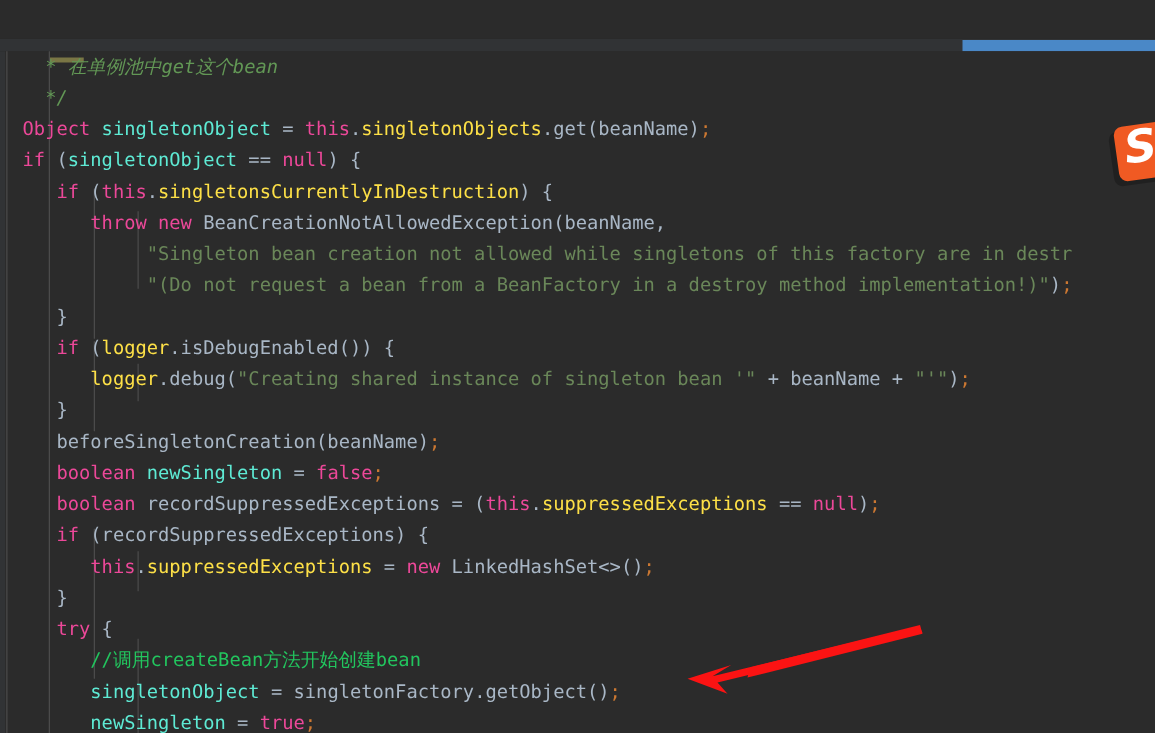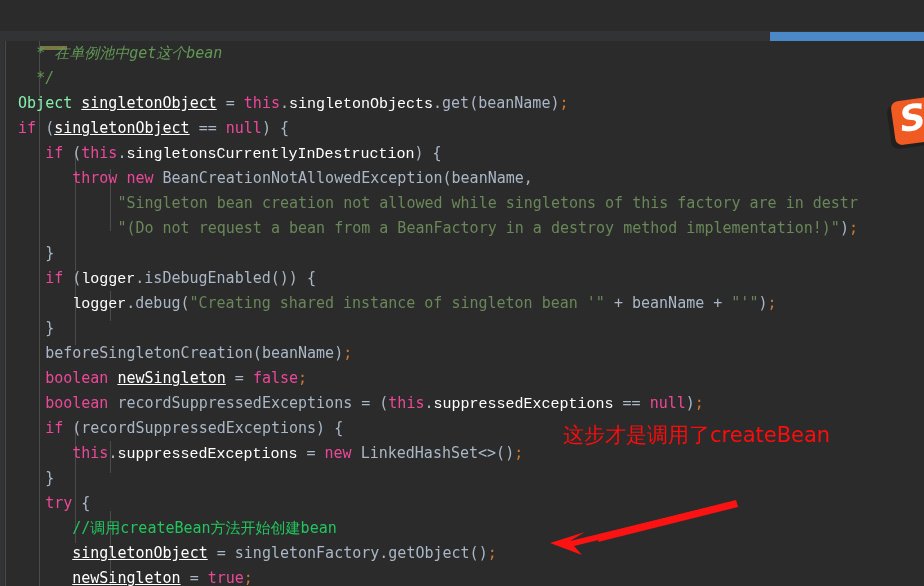--- a/index.html
+++ b/index.html
@@ -84,23 +84,23 @@
   .line {
     height: 25px;
     white-space: pre;
     padding-left: 0px;
   }
   .c-default  { color: #a9b7c6; }
   .c-keyword  { color: #ec4899; }
   .c-string   { color: #6a8759; }
   .c-comment  { color: #22c55e; }
   .c-doccom   { color: #629755; font-style: italic; }
-  .c-field    { color: #ffffff; font-family: Liberation Mono, monospace; }
-  .c-class    { color: #86efac; }
-  .c-local    { color: #ffffff; text-decoration: underline; }
+  .c-field    { color: #fde047; }
+  .c-class    { color: #ec4899; }
+  .c-local    { color: #5eead4; }
   .c-semi     { color: #cc7832; }
 
   
   .annot-text {
     position: absolute;
     left: 563px; top: 391px;
     color: #fb0d0d;
     font-family: "DejaVu Sans", "Liberation Sans", sans-serif;
     font-size: 21px;
     line-height: 26px;
@@ -168,21 +168,20 @@
     <div class="guide guide-e"></div>
     <div class="guide guide-f"></div>
     <div class="guide guide-g"></div>
     <div class="guide guide-h"></div>
     <div class="guide guide-i"></div>
     <div class="folding-marker"></div>
 
     <div class="code" id="code-body"><div class="line"><span class="c-default">    </span><span class="c-doccom">* 在单例池中get这个bean</span></div><div class="line"><span class="c-default">    </span><span class="c-doccom">*/</span></div><div class="line"><span class="c-default">  </span><span class="c-class">Object </span><span class="c-local">singletonObject</span><span class="c-default"> = </span><span class="c-keyword">this</span><span class="c-default">.</span><span class="c-field">singletonObjects</span><span class="c-default">.get(beanName)</span><span class="c-semi">;</span></div><div class="line"><span class="c-default">  </span><span class="c-keyword">if</span><span class="c-default"> (</span><span class="c-local">singletonObject</span><span class="c-default"> == </span><span class="c-keyword">null</span><span class="c-default">) {</span></div><div class="line"><span class="c-default">     </span><span class="c-keyword">if</span><span class="c-default"> (</span><span class="c-keyword">this</span><span class="c-default">.</span><span class="c-field">singletonsCurrentlyInDestruction</span><span class="c-default">) {</span></div><div class="line"><span class="c-default">        </span><span class="c-keyword">throw new </span><span class="c-default">BeanCreationNotAllowedException(beanName,</span></div><div class="line"><span class="c-default">             </span><span class="c-string">"Singleton bean creation not allowed while singletons of this factory are in destr</span></div><div class="line"><span class="c-default">             </span><span class="c-string">"(Do not request a bean from a BeanFactory in a destroy method implementation!)"</span><span class="c-default">)</span><span class="c-semi">;</span></div><div class="line"><span class="c-default">     </span><span class="c-default">}</span></div><div class="line"><span class="c-default">     </span><span class="c-keyword">if</span><span class="c-default"> (</span><span class="c-field">logger</span><span class="c-default">.isDebugEnabled()) {</span></div><div class="line"><span class="c-default">        </span><span class="c-field">logger</span><span class="c-default">.debug(</span><span class="c-string">"Creating shared instance of singleton bean '"</span><span class="c-default"> + </span><span class="c-default">beanName</span><span class="c-default"> + </span><span class="c-string">"'"</span><span class="c-default">)</span><span class="c-semi">;</span></div><div class="line"><span class="c-default">     </span><span class="c-default">}</span></div><div class="line"><span class="c-default">     </span><span class="c-default">beforeSingletonCreation(beanName)</span><span class="c-semi">;</span></div><div class="line"><span class="c-default">     </span><span class="c-keyword">boolean </span><span class="c-local">newSingleton</span><span class="c-default"> = </span><span class="c-keyword">false</span><span class="c-semi">;</span></div><div class="line"><span class="c-default">     </span><span class="c-keyword">boolean </span><span class="c-default">recordSuppressedExceptions = (</span><span class="c-keyword">this</span><span class="c-default">.</span><span class="c-field">suppressedExceptions</span><span class="c-default"> == </span><span class="c-keyword">null</span><span class="c-default">)</span><span class="c-semi">;</span></div><div class="line"><span class="c-default">     </span><span class="c-keyword">if</span><span class="c-default"> (recordSuppressedExceptions) {</span></div><div class="line"><span class="c-default">        </span><span class="c-keyword">this</span><span class="c-default">.</span><span class="c-field">suppressedExceptions</span><span class="c-default"> = </span><span class="c-keyword">new </span><span class="c-default">LinkedHashSet&lt;&gt;()</span><span class="c-semi">;</span></div><div class="line"><span class="c-default">     </span><span class="c-default">}</span></div><div class="line"><span class="c-default">     </span><span class="c-keyword">try</span><span class="c-default"> {</span></div><div class="line"><span class="c-default">        </span><span class="c-comment">//调用createBean方法开始创建bean</span></div><div class="line"><span class="c-default">        </span><span class="c-local">singletonObject</span><span class="c-default"> = singletonFactory.getObject()</span><span class="c-semi">;</span></div><div class="line"><span class="c-default">        </span><span class="c-local">newSingleton</span><span class="c-default"> = </span><span class="c-keyword">true</span><span class="c-semi">;</span></div><div class="line"><span class="c-default">     </span><span class="c-default">}</span></div></div>
   </div>
 
-  <div class="annot-text">这步才是调用了createBean</div>
 
   <svg class="arrow-svg" viewBox="0 0 250 90" xmlns="http://www.w3.org/2000/svg">
     <polygon points="195,20 30,60 45,51 10,62 42,74 34,65 198,25" fill="#fb1313"></polygon>
     <polygon points="196,19 60,53 58,61 198,26" fill="#fb1313"></polygon>
   </svg>
 
 
   <div class="ime-shadow"></div>
   <div class="ime-badge">
     <span class="glyph">S</span>

